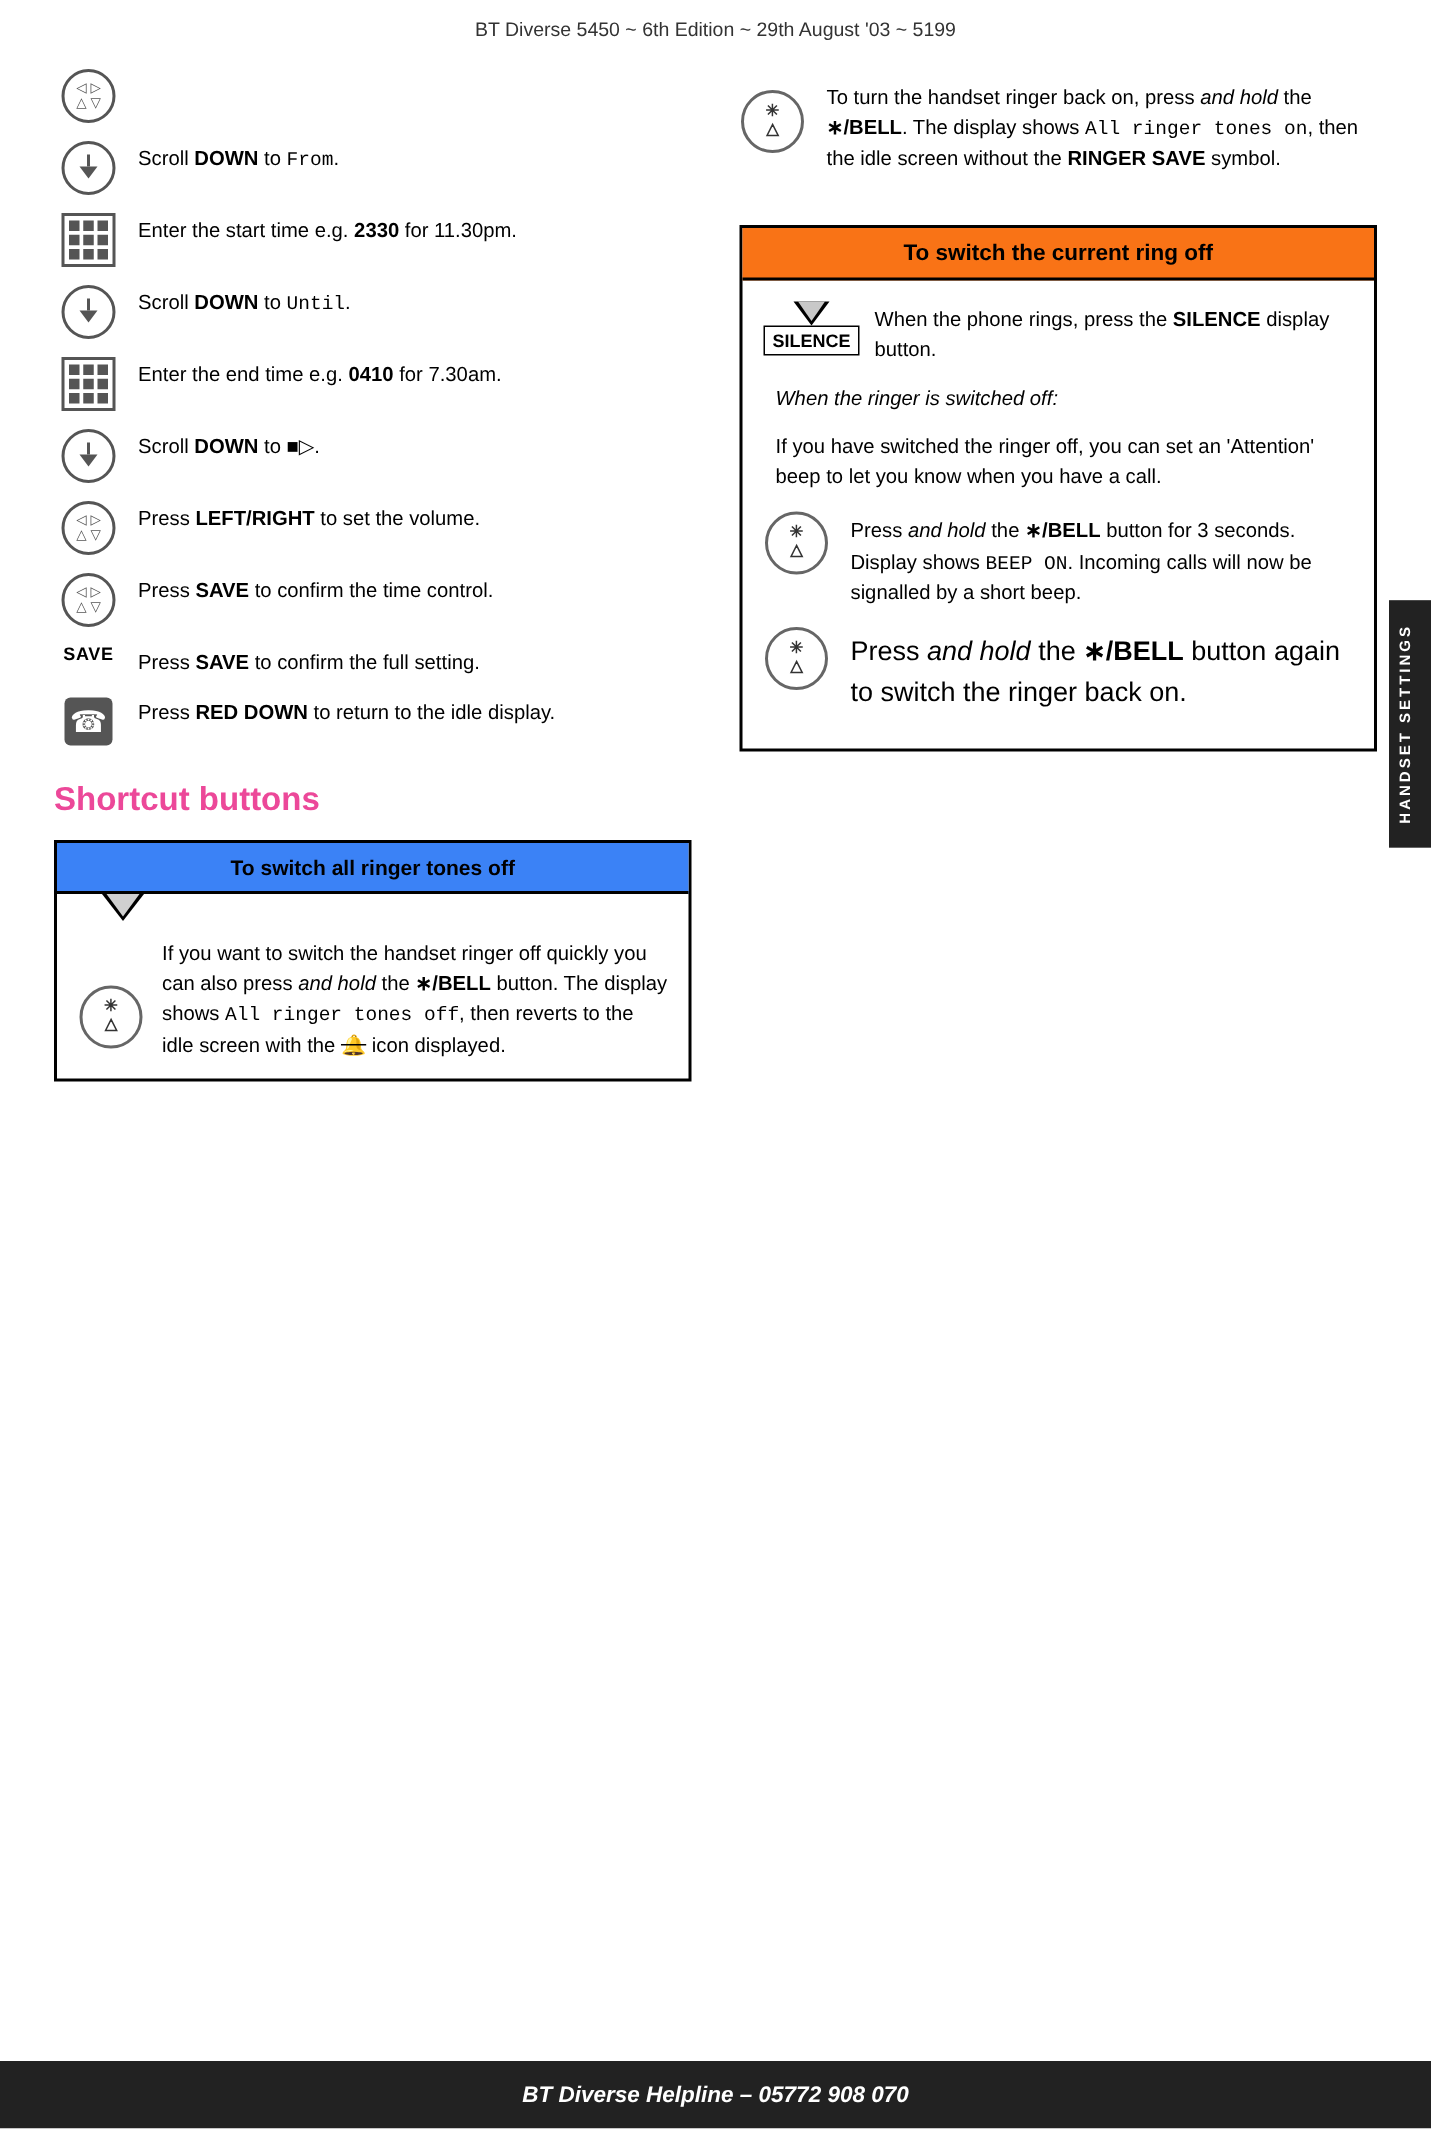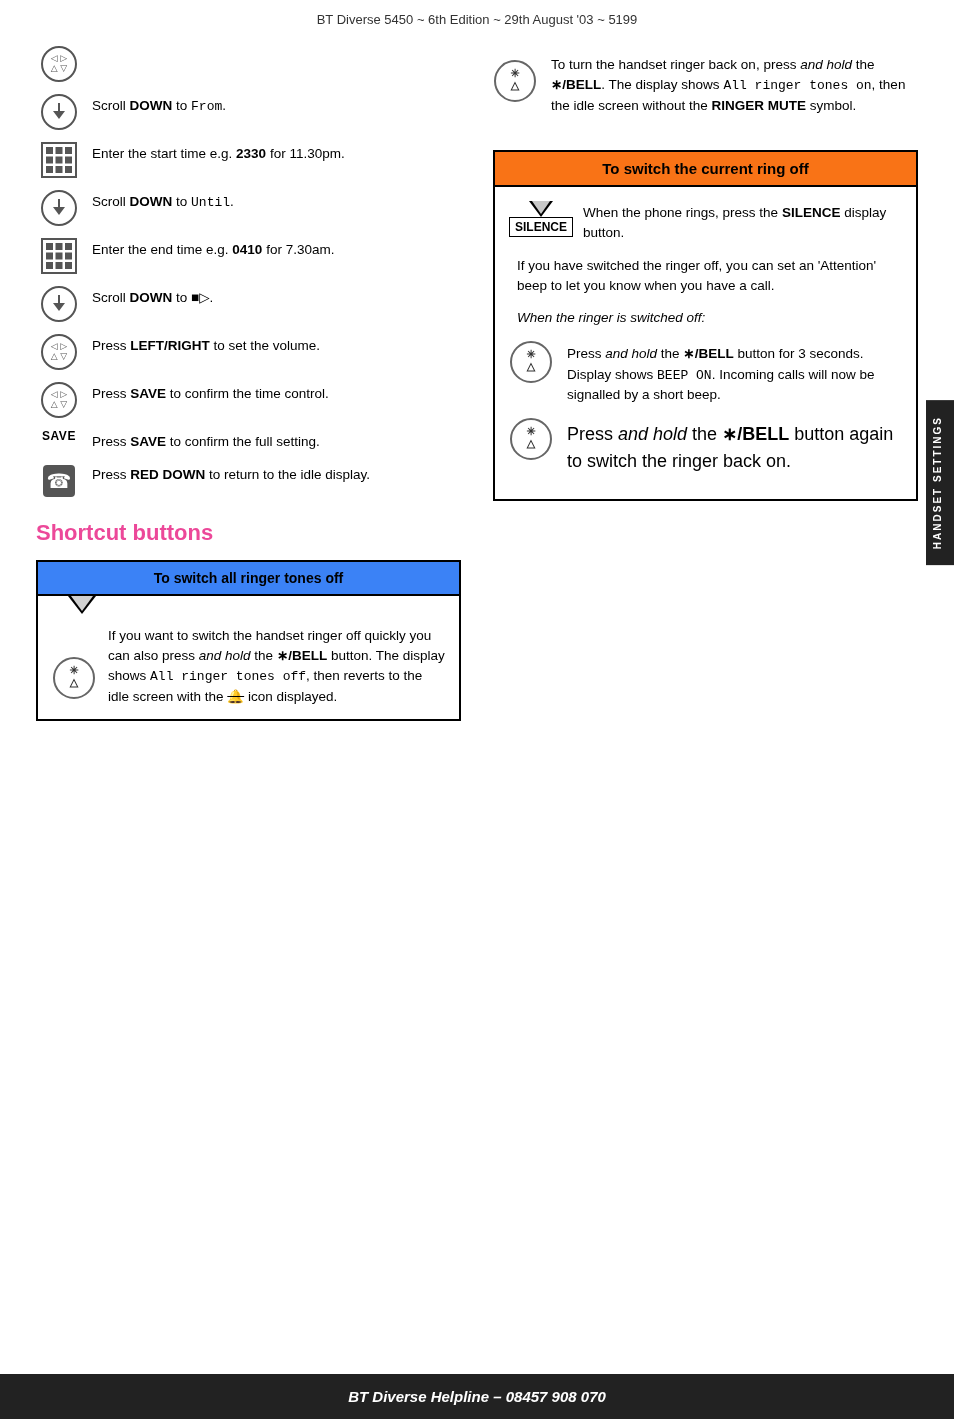--- a/index.html
+++ b/index.html
@@ -374,21 +374,21 @@
     <div class="right-top-content">
       <div style="display:flex; gap:14px; align-items:flex-start; margin-bottom: 14px;">
         <div style="margin-top:4px; min-width:44px;">
           <svg width="44" height="44" viewBox="0 0 44 44">
             <circle cx="22" cy="22" r="20" fill="none" stroke="#666" stroke-width="2"></circle>
             <text x="22" y="18" text-anchor="middle" font-size="11" fill="#333" font-weight="bold">✳</text>
             <text x="22" y="30" text-anchor="middle" font-size="11" fill="#333" font-weight="bold">△</text>
           </svg>
         </div>
         <div style="font-size:13.5px; line-height:1.5;">
-          To turn the handset ringer back on, press <i>and hold</i> the <b>∗/BELL</b>. The display shows <span class="mono-text">All ringer tones on</span>, then the idle screen without the <b>RINGER MUTE</b> symbol.
+          To turn the handset ringer back on, press <i>and hold</i> the <b>∗/BELL</b>. The display shows <span class="mono-text">All ringer tones on</span>, then the idle screen without the <b>RINGER SAVE</b> symbol.
         </div>
       </div>
     </div>
 
     <div class="section-header-box">
       <div class="section-header-title">To switch the current ring off</div>
 
       <div class="section-content">
 
         <div class="right-step-row">
@@ -398,25 +398,25 @@
               <div style="width:0;height:0;border-left:9px solid transparent;border-right:9px solid transparent;border-top:13px solid #c8c8c8;position:absolute;top:-16px;left:-9px;"></div>
             </div>
             <div class="silence-label">SILENCE</div>
           </div>
           <div style="font-size:13.5px; line-height:1.5; flex:1; padding-top:4px;">
             When the phone rings, press the <b>SILENCE</b> display button.
           </div>
         </div>
 
         <div style="font-size:13.5px; line-height:1.5; margin-bottom:12px; padding-left:8px;">
+          <i>When the ringer is switched off:</i>
+        </div>
+
+        <div style="font-size:13.5px; line-height:1.5; margin-bottom:12px; padding-left:8px;">
           If you have switched the ringer off, you can set an 'Attention' beep to let you know when you have a call.
-        </div>
-
-        <div style="font-size:13.5px; line-height:1.5; margin-bottom:12px; padding-left:8px;">
-          <i>When the ringer is switched off:</i>
         </div>
 
         <div class="right-step-row">
           <div style="min-width:48px;">
             <svg width="44" height="44" viewBox="0 0 44 44">
               <circle cx="22" cy="22" r="20" fill="none" stroke="#666" stroke-width="2"></circle>
               <text x="22" y="18" text-anchor="middle" font-size="11" fill="#333" font-weight="bold">✳</text>
               <text x="22" y="30" text-anchor="middle" font-size="11" fill="#333" font-weight="bold">△</text>
             </svg>
           </div>
@@ -442,14 +442,14 @@
     </div>
 
   </div>
 </div>
 
 <div class="side-tab">HANDSET SETTINGS</div>
 
 <div class="page-number">49</div>
 
 <div class="page-footer">
-  <span>BT Diverse Helpline – 08457 908 070</span>
+  <span>BT Diverse Helpline – 05772 908 070</span>
 </div>
 
 </body></html>

